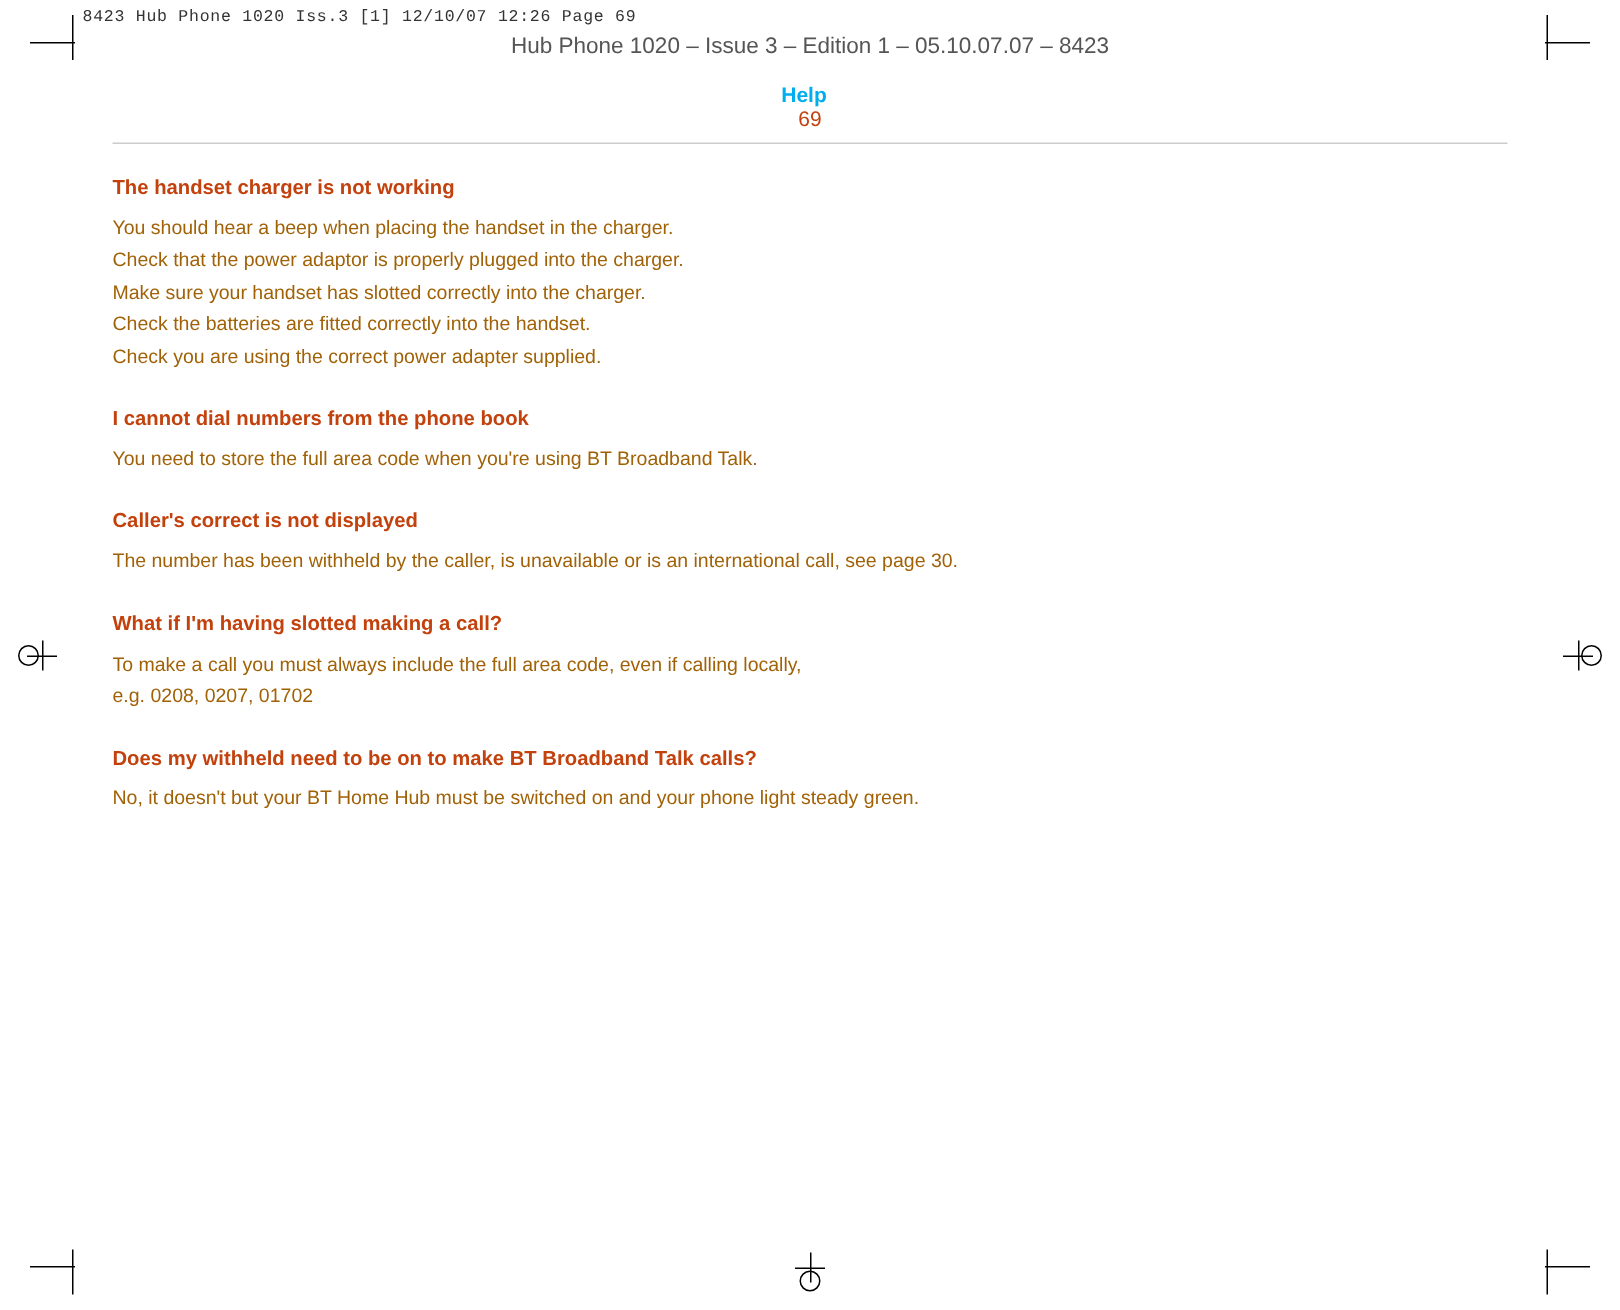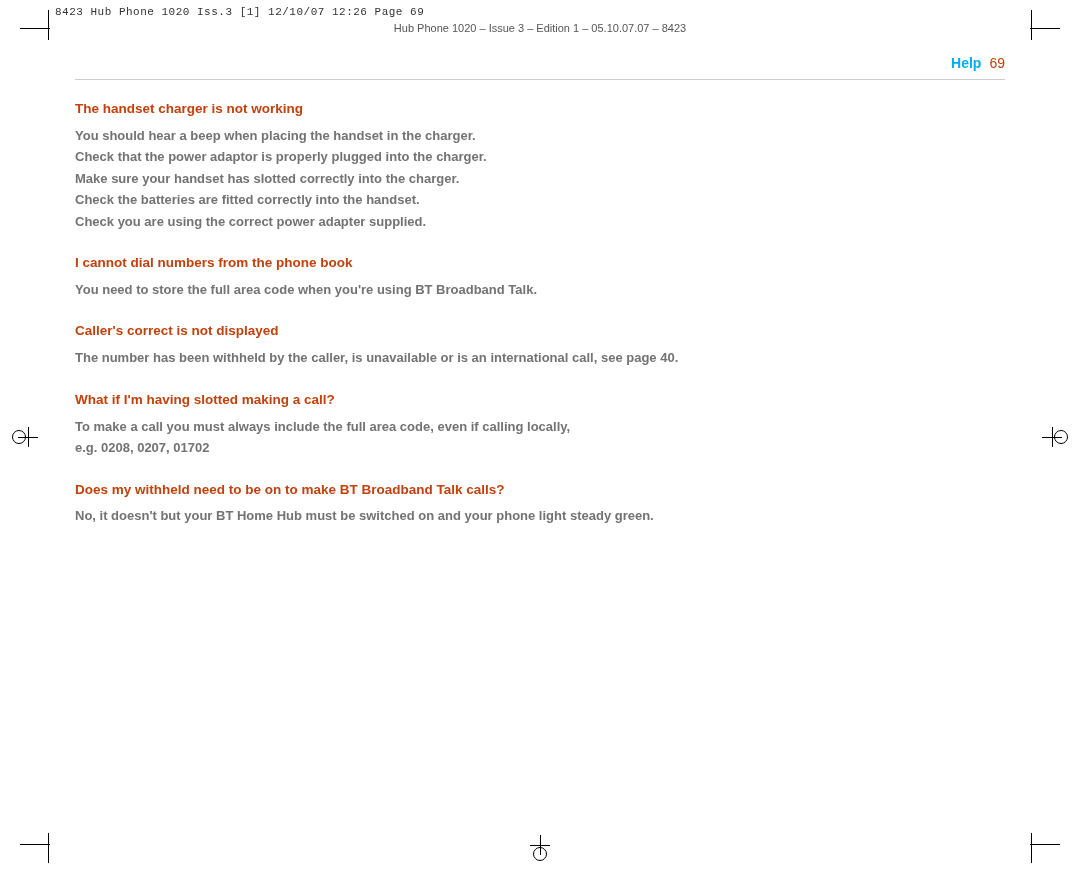--- a/index.html
+++ b/index.html
@@ -162,21 +162,21 @@
       font-family: 'Courier New', monospace;
       letter-spacing: 0.5px;
     }
 
     .header-subtitle {
       position: absolute;
       top: 22px;
       left: 55px;
       right: 55px;
       text-align: center;
-      font-size: 11px;
+      font-size: 15px;
       color: #555;
       font-family: Arial, sans-serif;
     }
 
     
     .page-content {
       position: absolute;
       top: 55px;
       left: 75px;
       right: 75px;
@@ -184,20 +184,21 @@
     }
 
     
     .page-header {
       display: flex;
       justify-content: flex-end;
       align-items: center;
       padding-bottom: 8px;
       border-bottom: 1px solid #cccccc;
       margin-bottom: 20px;
+      flex-direction: column;
     }
 
     .page-header-title {
       font-size: 14px;
       font-weight: bold;
       color: #00aeef;
       margin-right: 8px;
     }
 
     .page-number {
@@ -213,23 +214,22 @@
     .section-heading {
       font-size: 13.5px;
       font-weight: bold;
       color: #c2410c;
       margin-bottom: 6px;
       line-height: 1.4;
     }
 
     .section-body {
       font-size: 13px;
-      color: #737373;
+      color: #a16207;
       line-height: 1.65;
-      font-weight: bold;
     }
 
     .section-body p {
       margin: 0;
       line-height: 1.65;
     }
   </style>
 </head>
 <body>
 
@@ -274,21 +274,21 @@
       </div>
       <div class="section">
         <div class="section-heading">I cannot dial numbers from the phone book</div>
         <div class="section-body">
           <p>You need to store the full area code when you're using BT Broadband Talk.</p>
         </div>
       </div>
       <div class="section">
         <div class="section-heading">Caller's correct is not displayed</div>
         <div class="section-body">
-          <p>The number has been withheld by the caller, is unavailable or is an international call, see page 40.</p>
+          <p>The number has been withheld by the caller, is unavailable or is an international call, see page 30.</p>
         </div>
       </div>
       <div class="section">
         <div class="section-heading">What if I'm having slotted making a call?</div>
         <div class="section-body">
           <p>To make a call you must always include the full area code, even if calling locally,</p>
           <p>e.g. 0208, 0207, 01702</p>
         </div>
       </div>
       <div class="section">

